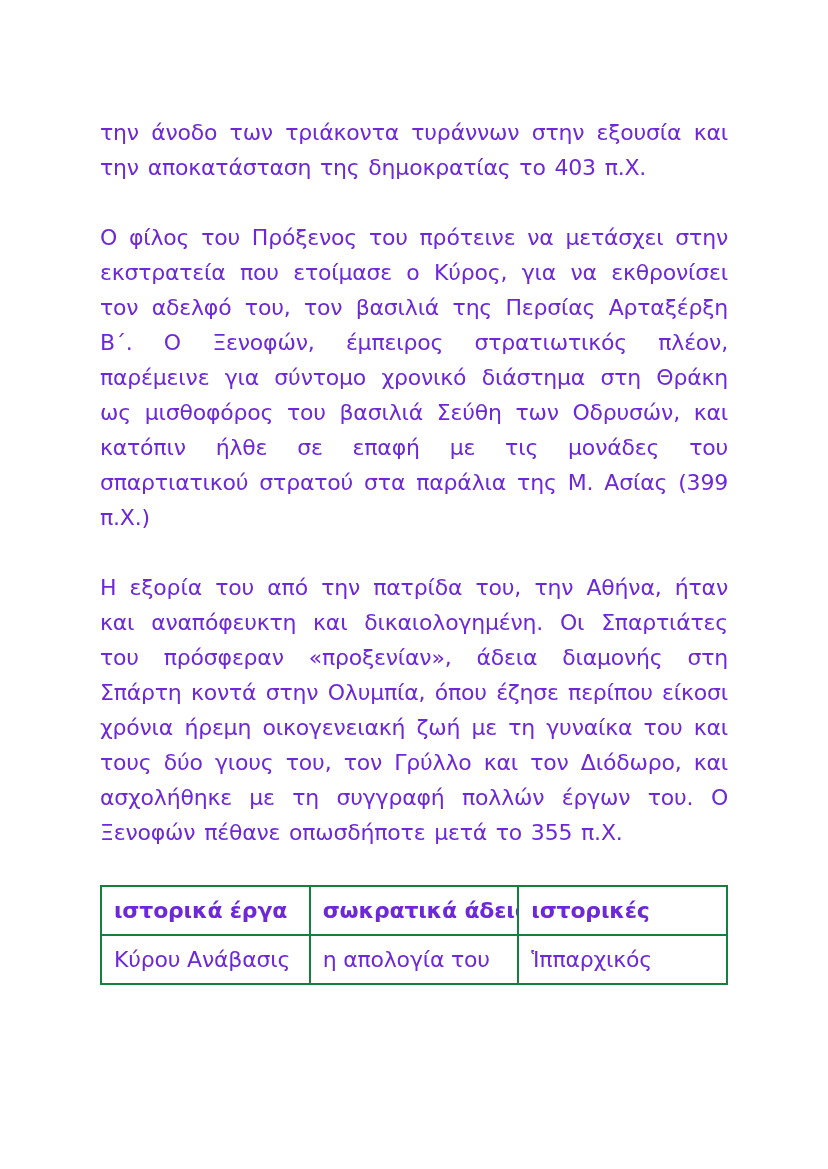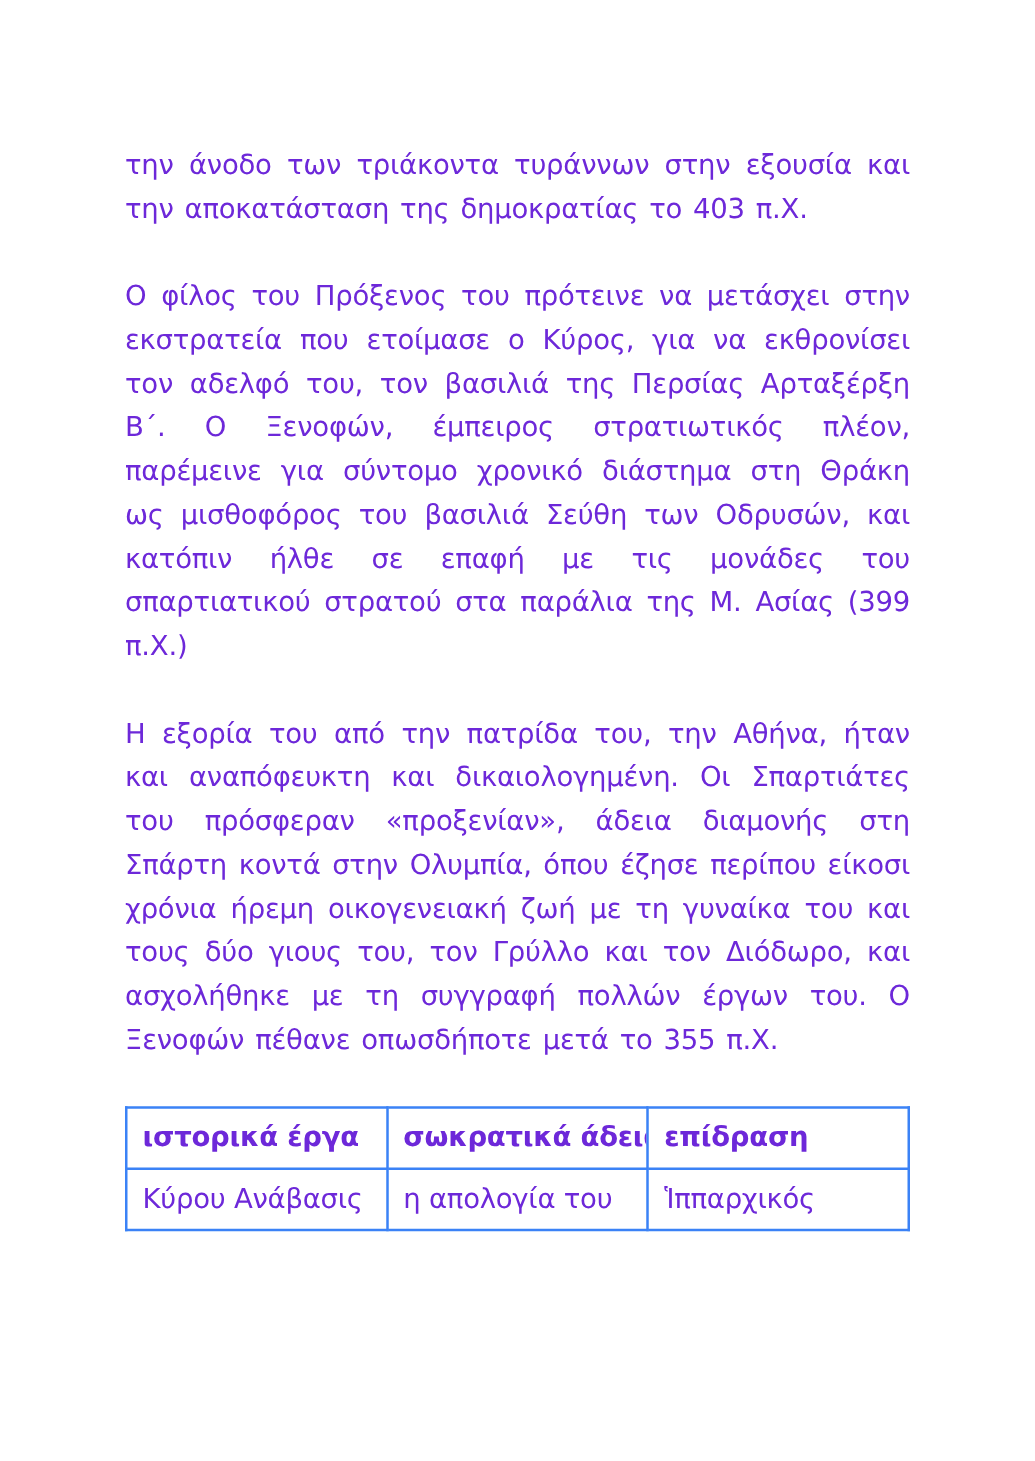--- a/index.html
+++ b/index.html
@@ -33,21 +33,21 @@
   .table-wrap {
     margin-top: 28px;
   }
   table.works {
     width: 628px;
     border-collapse: collapse;
     table-layout: fixed;
   }
   table.works th,
   table.works td {
-    border: 2px solid #3b82f6;
+    border: 2px solid #15803d;
     height: 43px;
     padding: 2px 12px;
     font-size: 22px;
     letter-spacing: -0.2px;
     text-align: left;
     vertical-align: middle;
     overflow: hidden;
     white-space: nowrap;
   }
   table.works th {
@@ -69,21 +69,21 @@
   <p class="para">Η εξορία του από την πατρίδα του, την Αθήνα, ήταν και αναπόφευκτη και δικαιολογημένη. Οι Σπαρτιάτες του πρόσφεραν «προξενίαν», άδεια διαμονής στη Σπάρτη κοντά στην Ολυμπία, όπου έζησε περίπου είκοσι χρόνια ήρεμη οικογενειακή ζωή με τη γυναίκα του και τους δύο γιους του, τον Γρύλλο και τον Διόδωρο, και ασχολήθηκε με τη συγγραφή πολλών έργων του. Ο Ξενοφών πέθανε οπωσδήποτε μετά το 355 π.Χ.</p>
 
 
 
   <div class="table-wrap">
     <table class="works">
       <thead>
         <tr>
           <th>ιστορικά έργα</th>
           <th>σωκρατικά άδεια</th>
-          <th>επίδραση</th>
+          <th>ιστορικές</th>
         </tr>
       </thead>
       <tbody>
         <tr>
           <td>Κύρου Ανάβασις</td>
           <td>η απολογία του</td>
           <td>Ἱππαρχικός</td>
         </tr>
       </tbody>
     </table>

